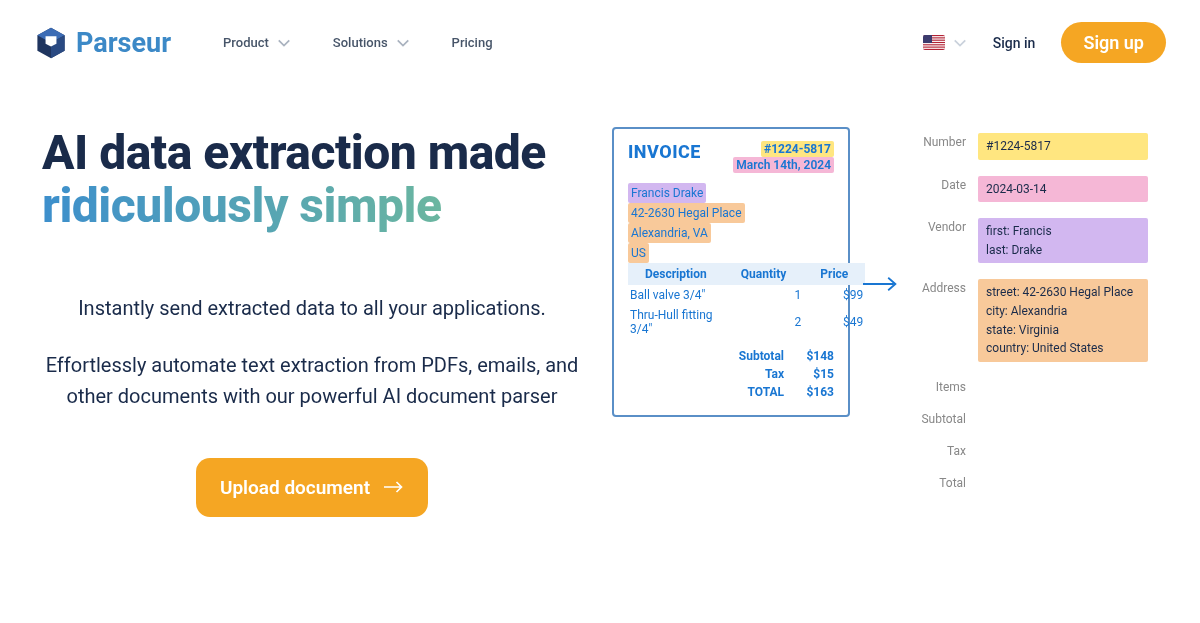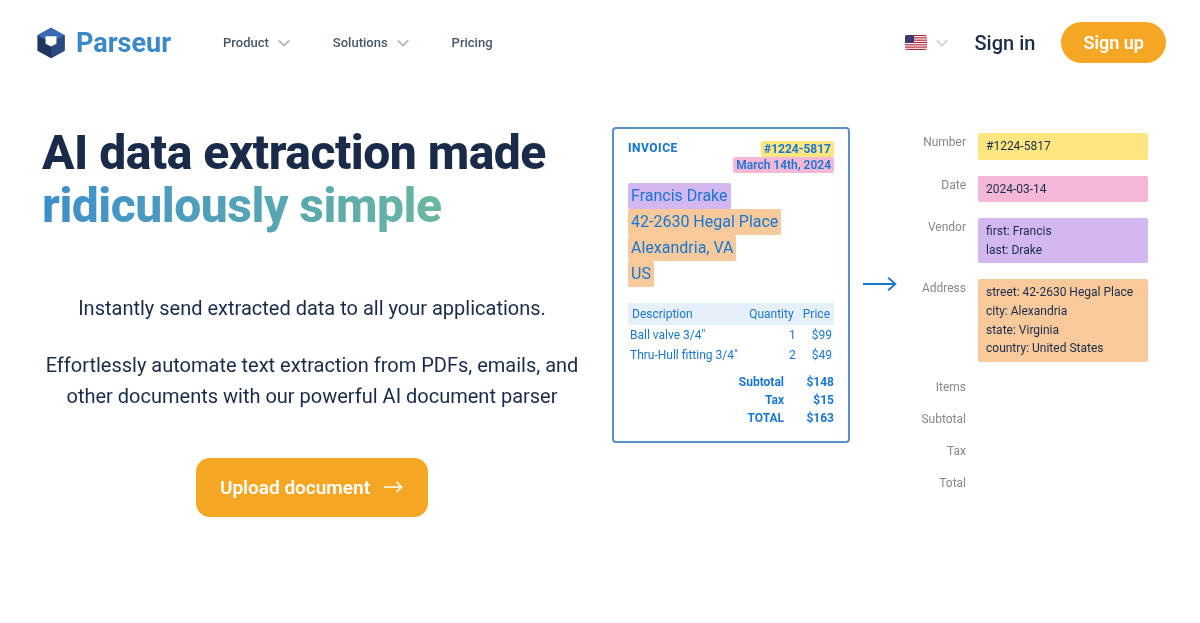--- a/index.html
+++ b/index.html
@@ -18,49 +18,49 @@
 .logo{display:flex;align-items:center;gap:8px;font-size:27px;font-weight:700;color:#3c89c7}
 .logo-mark{width:34px;height:34px}
 nav{display:flex;gap:42px;align-items:center;margin-left:6px}
 .nav-item{display:flex;align-items:center;gap:8px;font-size:13px;font-weight:500;color:#475569;cursor:pointer}
 .nav-item .chev{width:14px;height:14px;opacity:.55}
 .spacer{flex:1}
 .right{display:flex;align-items:center;gap:26px}
 .lang{display:flex;align-items:center;gap:8px;cursor:pointer}
 .flag{width:22px;height:15px;border-radius:2px;overflow:hidden;display:block}
 .lang .chev{width:14px;height:14px;opacity:.5}
-.sign-in{font-size:20px;font-weight:500;color:#1a2b4a;cursor:pointer}
+.sign-in{font-size:14px;font-weight:500;color:#1a2b4a;cursor:pointer}
 .signup{background:var(--orange);color:#fff;border:none;border-radius:22px;padding:10px 22px;font-size:18px;font-weight:600;cursor:pointer}
 
 
 .hero{display:flex;padding:64px 42px 0 42px;gap:30px}
 .hero-left{flex:0 0 540px}
 h1{font-size:48px;line-height:1.1;font-weight:800;letter-spacing:-.5px}
 h1 .line1{color:var(--navy)}
 h1 .line2{background:linear-gradient(90deg,var(--teal-grad-from),var(--teal-grad-to));-webkit-background-clip:text;background-clip:text;color:transparent}
 .copy{margin-top:60px;text-align:center;font-size:20px;line-height:1.55;color:#1a2b4a}
 .copy p+p{margin-top:26px}
 .upload-btn{margin:46px auto 0;display:flex;align-items:center;gap:14px;background:var(--orange);color:#fff;border:none;border-radius:14px;padding:18px 24px;font-size:19px;font-weight:600;cursor:pointer}
 .upload-btn .arrow{width:20px;height:14px}
 
 
 .illus{flex:1;display:flex;align-items:flex-start;gap:12px;padding-top:0}
 .doc{width:238px;border:2px solid #5a8fc7;border-radius:4px;padding:12px 14px 14px;font-size:13px;color:var(--blue);background:#fff}
 .doc-head{display:flex;justify-content:space-between;align-items:flex-start;margin-bottom:10px}
-.doc-title{color:var(--blue);font-weight:800;letter-spacing:.5px;font-size:12px}
+.doc-title{color:var(--blue);font-weight:800;letter-spacing:.5px;font-size:18px}
 .doc-head-right{text-align:right;font-size:12px;font-weight:700}
 .hl{padding:1px 3px;border-radius:2px;display:inline-block}
 .hl-yellow{background:#ffe680}
 .hl-pink{background:#f5b7d6}
 .hl-purple{background:#d2b7f0}
 .hl-orange{background:#f8c99a}
 .hl-blue{background:#bcd7f2}
-.addr-block{line-height:1.5;font-size:16px;color:var(--blue);margin-bottom:16px}
+.addr-block{line-height:1.5;font-size:12px;color:var(--blue);margin-bottom:0}
 .tbl{width:100%;font-size:12px;border-collapse:collapse}
-.tbl th{font-weight:400;text-align:left;color:var(--blue);padding:4px 4px}
+.tbl th{font-weight:700;text-align:left;color:var(--blue);padding:4px 17px}
 .tbl th.r,.tbl td.r{text-align:right}
 .tbl .head-row th{background:#e6f0fa}
 .tbl td{padding:3px 2px;color:var(--blue)}
 .totals{margin-top:8px;font-size:12px}
 .totals .row{display:flex;justify-content:flex-end;gap:10px;padding:2px 0}
 .totals .lbl{font-weight:700;width:60px;text-align:right}
 .totals .val{width:40px;text-align:right;font-weight:700}
 
 .arrow-sep{display:flex;align-items:center;justify-content:center;width:38px;padding-top:148px}
 .arrow-sep svg{width:36px;height:18px}

